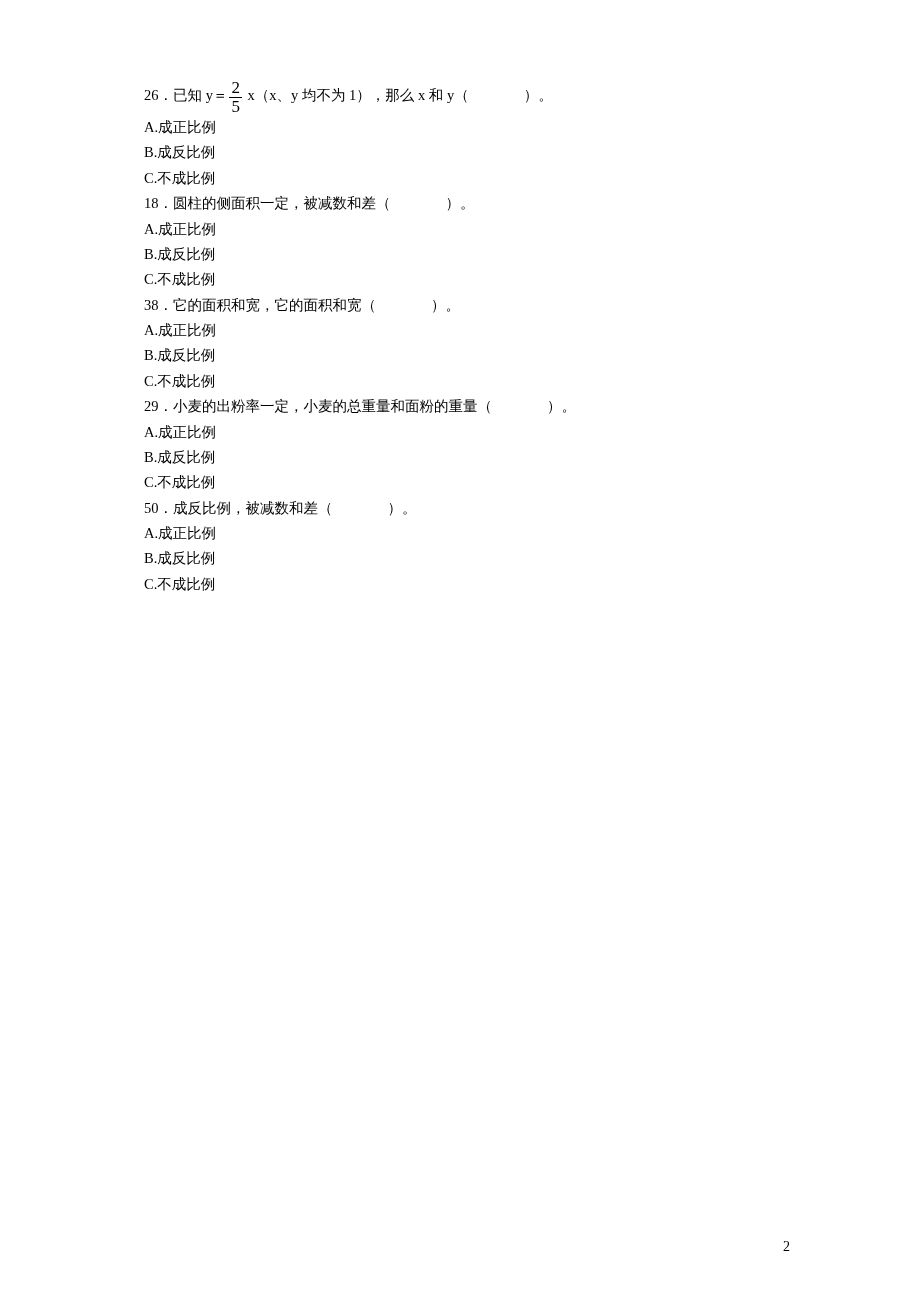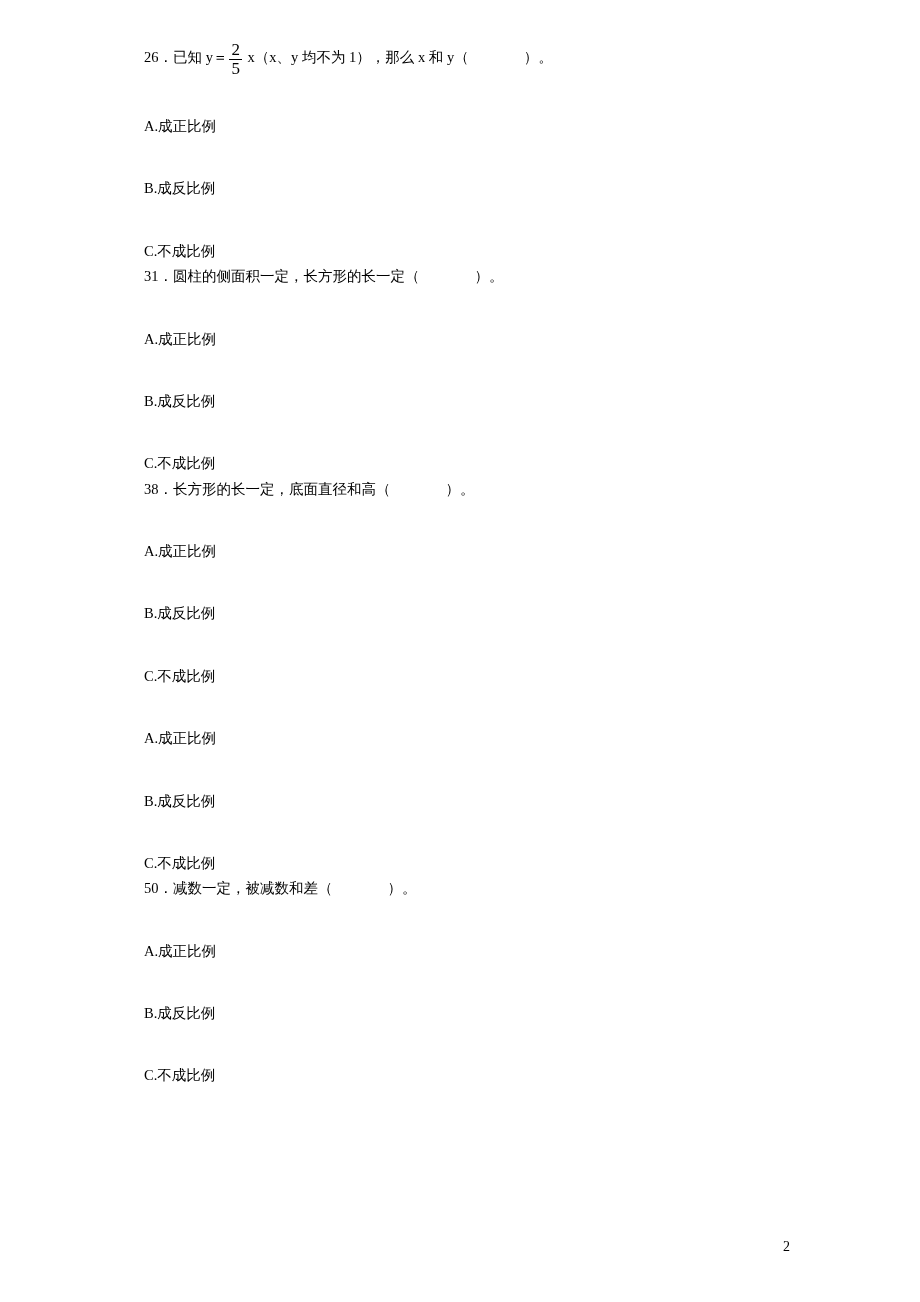--- a/index.html
+++ b/index.html
@@ -11,31 +11,30 @@
     font-family: "SimSun", "宋体", serif;
     font-size: 14.5px;
     color: #000000;
     line-height: 1.75;
   }
   .page {
     position: relative;
     width: 920px;
     height: 1302px;
     box-sizing: border-box;
-    padding: 39px 130px 0 144px;
+    padding: 77px 130px 0 144px;
   }
   .question {
     margin: 0;
   }
   .q-line {
     white-space: nowrap;
   }
   .option {
     white-space: nowrap;
-    margin-top: 37px;
   }
   .frac {
     display: inline-block;
     vertical-align: middle;
     text-align: center;
     font-family: "Times New Roman", serif;
     font-size: 17px;
     line-height: 1.05;
     position: relative;
     top: 1px;
@@ -71,45 +70,48 @@
     <div class="q-line">
       <span>26．</span><span>已知 y＝</span><span class="frac"><span class="num">2</span><span class="den">5</span></span><span> x（x、y 均不为 1），那么 x 和 y（</span><span class="blank" style="width:55px"></span><span>）。</span>
     </div>
     <div class="option">A.成正比例</div>
     <div class="option">B.成反比例</div>
     <div class="option">C.不成比例</div>
   </div>
 
   <div class="question">
     <div class="q-line">
-      <span>31．</span><span>圆柱的侧面积一定，长方形的长一定（</span><span class="blank" style="width:55px"></span><span>）。</span>
+      <span>18．</span><span>圆柱的侧面积一定，被减数和差（</span><span class="blank" style="width:55px"></span><span>）。</span>
     </div>
     <div class="option">A.成正比例</div>
     <div class="option">B.成反比例</div>
     <div class="option">C.不成比例</div>
   </div>
 
   <div class="question">
     <div class="q-line">
-      <span>38．</span><span>长方形的长一定，底面直径和高（</span><span class="blank" style="width:55px"></span><span>）。</span>
+      <span>38．</span><span>它的面积和宽，它的面积和宽（</span><span class="blank" style="width:55px"></span><span>）。</span>
     </div>
     <div class="option">A.成正比例</div>
     <div class="option">B.成反比例</div>
     <div class="option">C.不成比例</div>
   </div>
 
   <div class="question">
+    <div class="q-line">
+      <span>29．</span><span>小麦的出粉率一定，小麦的总重量和面粉的重量（</span><span class="blank" style="width:55px"></span><span>）。</span>
+    </div>
     <div class="option">A.成正比例</div>
     <div class="option">B.成反比例</div>
     <div class="option">C.不成比例</div>
   </div>
 
   <div class="question">
     <div class="q-line">
-      <span>50．</span><span>减数一定，被减数和差（</span><span class="blank" style="width:55px"></span><span>）。</span>
+      <span>50．</span><span>成反比例，被减数和差（</span><span class="blank" style="width:55px"></span><span>）。</span>
     </div>
     <div class="option">A.成正比例</div>
     <div class="option">B.成反比例</div>
     <div class="option">C.不成比例</div>
   </div>
 
   <div class="page-num">2</div>
 </div>
 
 </body></html>

